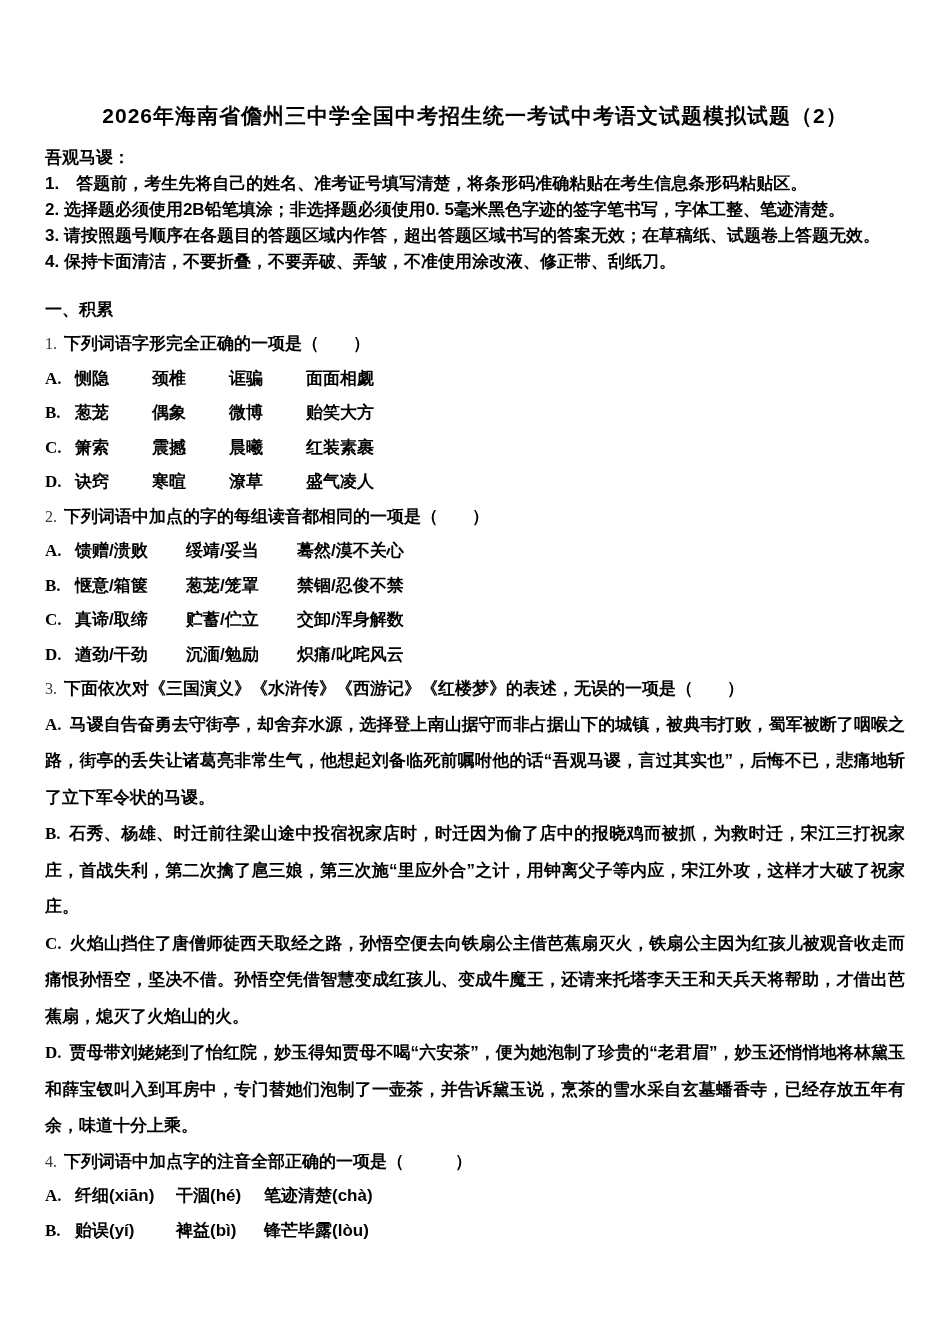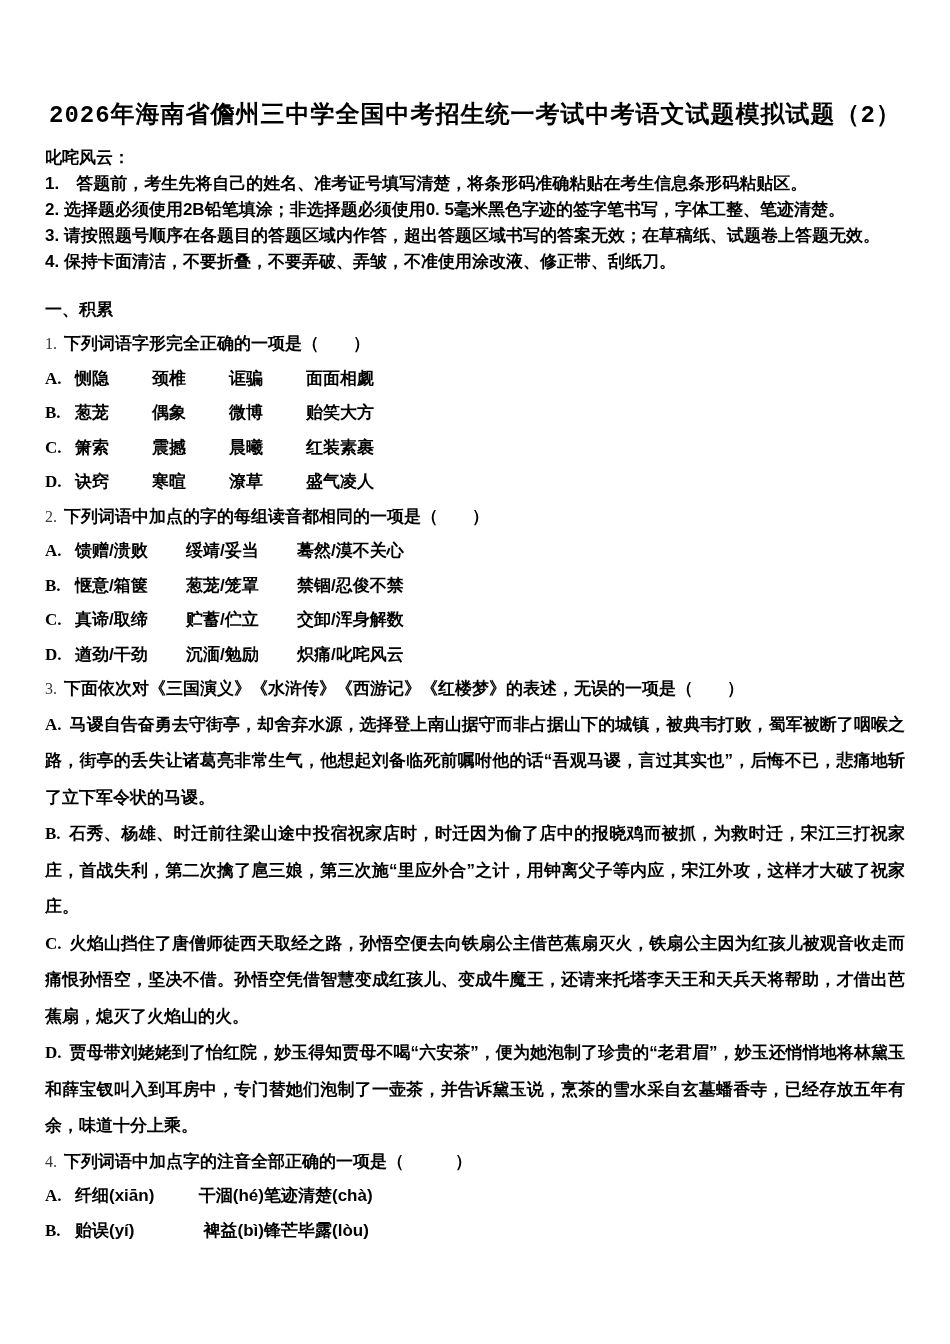--- a/index.html
+++ b/index.html
@@ -5,22 +5,22 @@
   * { margin: 0; padding: 0; box-sizing: border-box; }
   html, body { background: #ffffff; }
   body {
     width: 950px; height: 1344px; overflow: hidden;
     font-family: "Liberation Sans", sans-serif;
     color: #000;
   }
   .page { padding: 99px 45px 0 45px; }
 
   .title {
-    font-size: 24px; font-weight: 800; text-align: center;
-    line-height: 34px; margin-bottom: 12px; letter-spacing: 1px; font-family: Liberation Mono, monospace;
+    font-size: 21px; font-weight: 800; text-align: center;
+    line-height: 34px; margin-bottom: 12px; letter-spacing: 1px;
   }
 
   .notice-heading, .notice-item {
     font-size: 17px; font-weight: 600; line-height: 26px;
   }
 
   .section-heading {
     font-size: 17px; font-weight: 700; line-height: 34px; margin-top: 18px;
   }
 
@@ -33,37 +33,37 @@
 
   .optlabel {
     display: inline-block; width: 30px;
     font-family: "Liberation Serif", serif; font-weight: 700; font-size: 17px;
   }
 
   .cell { display: inline-block; }
   .q1c { min-width: 77px; }
   .q2c { min-width: 111px; }
   .q4c1 { min-width: 101px; }
-  .q4c2 { min-width: 88px; text-align: right; }
+  .q4c2 { min-width: 88px; }
 
   .para {
     font-size: 17px; font-weight: 600; line-height: 36.5px;
     text-align: justify; text-justify: inter-ideograph;
   }
   .para .optlabel { width: auto; margin-right: 8px; }
 </style>
 </head>
 <body>
 
 <div class="page">
 
   <h1 class="title">2026年海南省儋州三中学全国中考招生统一考试中考语文试题模拟试题（2）</h1>
 
   <div class="notice">
-    <div class="notice-heading">叱咤风云：</div>
+    <div class="notice-heading">吾观马谡：</div>
     <div class="notice-item">1.　答题前，考生先将自己的姓名、准考证号填写清楚，将条形码准确粘贴在考生信息条形码粘贴区。</div>
     <div class="notice-item">2. 选择题必须使用2B铅笔填涂；非选择题必须使用0. 5毫米黑色字迹的签字笔书写，字体工整、笔迹清楚。</div>
     <div class="notice-item">3. 请按照题号顺序在各题目的答题区域内作答，超出答题区域书写的答案无效；在草稿纸、试题卷上答题无效。</div>
     <div class="notice-item">4. 保持卡面清洁，不要折叠，不要弄破、弄皱，不准使用涂改液、修正带、刮纸刀。</div>
   </div>
 
   <div class="section-heading">一、积累</div>
 
   <div class="line">
     <span class="qnum">1.</span><span>下列词语字形完全正确的一项是（　　）</span>

